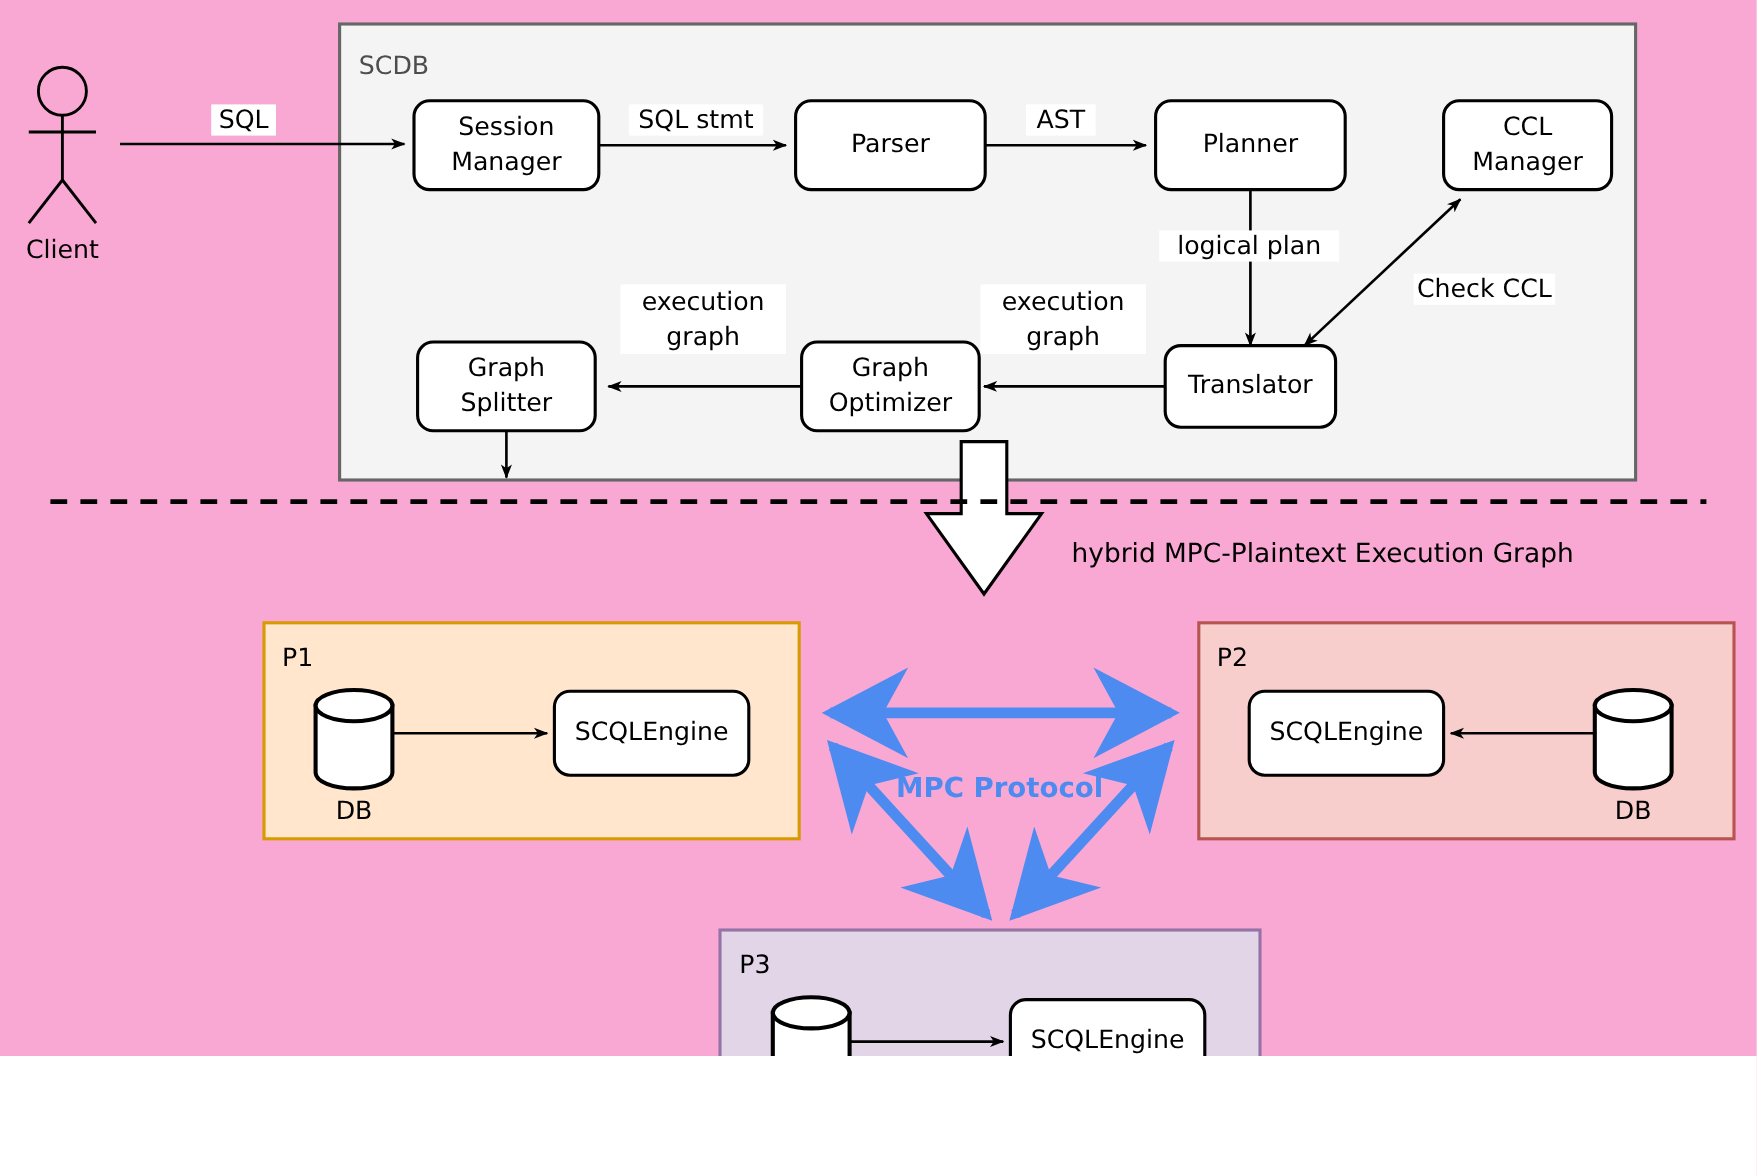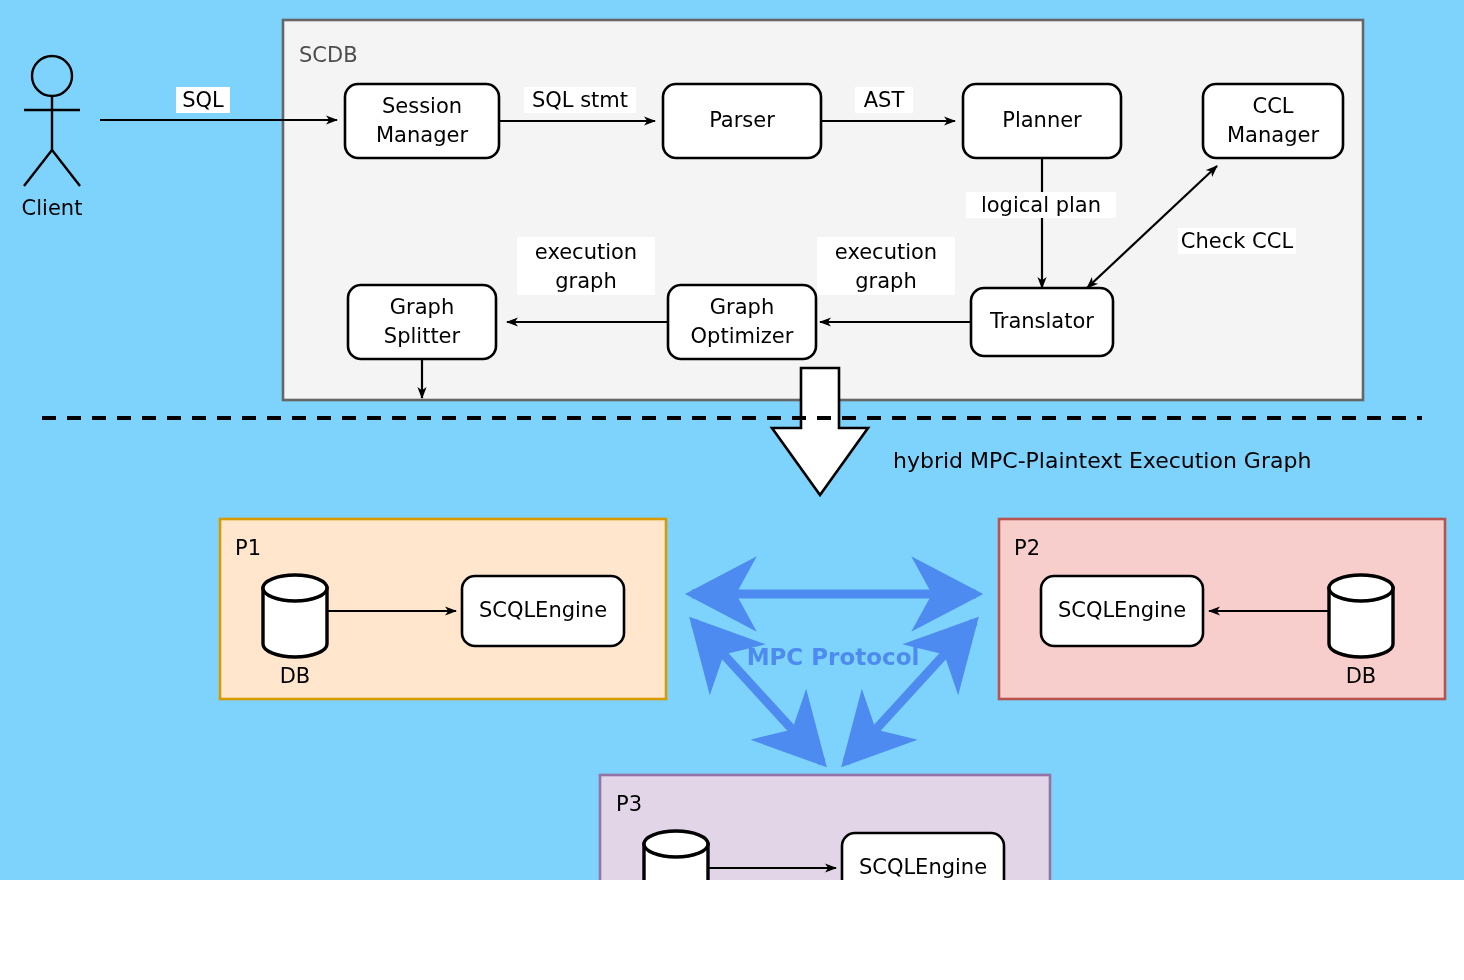--- a/index.html
+++ b/index.html
@@ -4,21 +4,21 @@
 <style>
   html, body {
     margin: 0;
     padding: 0;
     background: #ffffff;
   }
   #stage {
     position: relative;
     width: 1464px;
     height: 880px;
-    background: #7dd3fc;
+    background: #f9a8d4;
     font-family: "DejaVu Sans", "Liberation Sans", sans-serif;
     overflow: hidden;
   }
   svg.layer {
     position: absolute;
     left: 0;
     top: 0;
     width: 1464px;
     height: 980px;
   }

